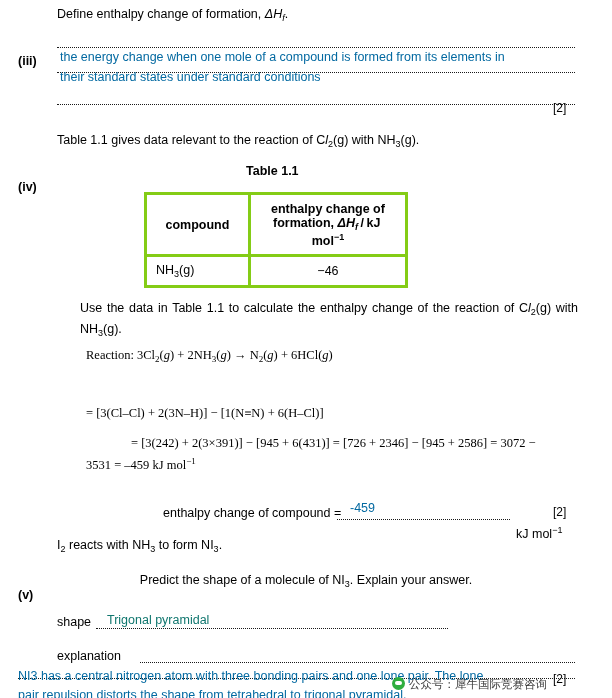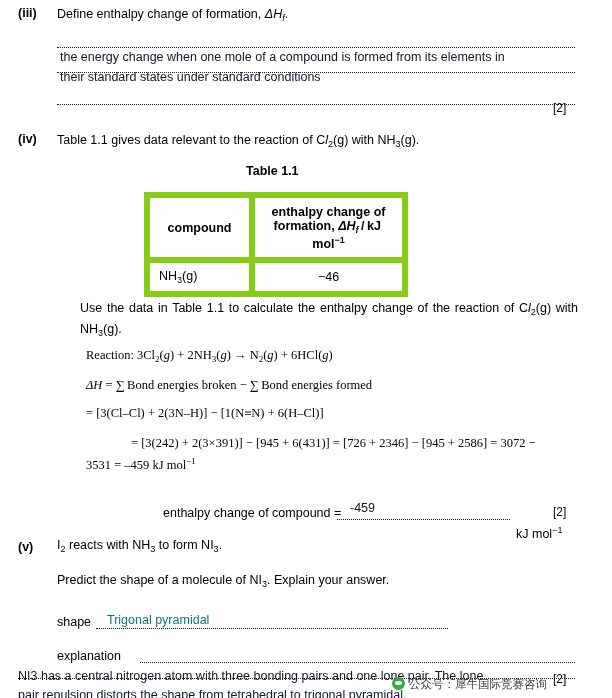--- a/index.html
+++ b/index.html
@@ -19,30 +19,31 @@
   .page {
     position: relative;
     width: 612px;
     height: 698px;
   }
   .qlabel {
     position: absolute;
     font-family: "Liberation Sans", sans-serif;
     font-weight: bold;
     font-size: 12.5px;
+    margin-top: 48px;
   }
   .qtext {
     position: absolute;
     font-family: "Liberation Sans", sans-serif;
     font-size: 12.5px;
     line-height: 17px;
   }
   .handwrite {
     position: absolute;
-    color: #0f172a;
+    color: #0369a1;
     font-family: "Liberation Sans", sans-serif;
     font-size: 12.5px;
     line-height: 19px;
   }
   .dotline {
     position: absolute;
     border-bottom: 1.5px dotted #1a1a1a;
     height: 0;
   }
   .mark {
@@ -56,21 +57,21 @@
     font-weight: bold;
     font-size: 12.5px;
   }
   table.data {
     position: absolute;
     border-collapse: collapse;
     font-family: "Liberation Sans", sans-serif;
     font-size: 12.5px;
   }
   table.data td, table.data th {
-    border: 6px solid #84cc16;
+    border: 3px solid #84cc16;
     padding: 6px 9px;
     text-align: center;
     font-weight: normal;
   }
   table.data th {
     font-weight: bold;
     padding: 7px 9px;
   }
   table.data td.left {
     text-align: left;
@@ -149,40 +150,37 @@
     </table>
 
   <div class="qtext" style="left:80px; top:300px; width:498px; text-align:justify;">
     Use the data in Table 1.1 to calculate the enthalpy change of the reaction of C<span class="ital">l</span><span class="sub">2</span>(g)
     with NH<span class="sub">3</span>(g).
   </div>
 
   <div class="work" style="left:86px; top:346px; width:490px;">
     Reaction: 3Cl<span class="sub">2</span>(<span class="ital">g</span>) + 2NH<span class="sub">3</span>(<span class="ital">g</span>) → N<span class="sub">2</span>(<span class="ital">g</span>) + 6HCl(<span class="ital">g</span>)
   </div>
-  <div class="work" style="left:86px; top:376px; width:490px;">
-    <span class="ital">ΔH</span> = ∑ Bond energies broken − ∑ Bond energies formed
-  </div>
   <div class="work" style="left:86px; top:404px; width:490px;">= [3(Cl–Cl) + 2(3N–H)] − [1(N≡N) + 6(H–Cl)]</div>
   <div class="work" style="left:86px; top:434px; width:500px;margin-left:45px;">= [3(242) + 2(3×391)] − [945 + 6(431)] = [726 + 2346] − [945 + 2586] = 3072 −</div>
   <div class="work" style="left:86px; top:452px; width:500px;">
     3531 = –459 kJ mol<span class="sup">−1</span>
   </div>
 
   <div class="qtext" style="left:163px; top:505px;">enthalpy change of compound =</div>
   <div class="dotline" style="left:337px; top:519px; width:173px;"></div>
   <div class="handwrite" style="left:350px; top:499px;">-459</div>
   <div class="qtext" style="left:516px; top:522px;">kJ mol<span class="sup">−1</span></div>
   <div class="mark" style="left:553px; top:505px;">[2]</div>
 
   <div class="qlabel" style="left:18px; top:540px;">(v)</div>
   <div class="qtext" style="left:57px; top:537px; width:520px;">
     I<span class="sub">2</span> reacts with NH<span class="sub">3</span> to form NI<span class="sub">3</span>.
   </div>
-  <div class="qtext" style="left:57px; top:572px; width:520px;">
+  <div class="qtext" style="left:46px; top:572px; width:520px;text-align:center;">
     Predict the shape of a molecule of NI<span class="sub">3</span>. Explain your answer.
   </div>
 
   <div class="qtext" style="left:57px; top:614px;">shape</div>
   <div class="dotline" style="left:96px; top:628px; width:352px;"></div>
   <div class="handwrite" style="left:107px; top:611px; color:#0f766e;">Trigonal pyramidal</div>
 
   <div class="qtext" style="left:57px; top:648px;">explanation</div>
   <div class="dotline" style="left:140px; top:662px; width:435px;"></div>
 

